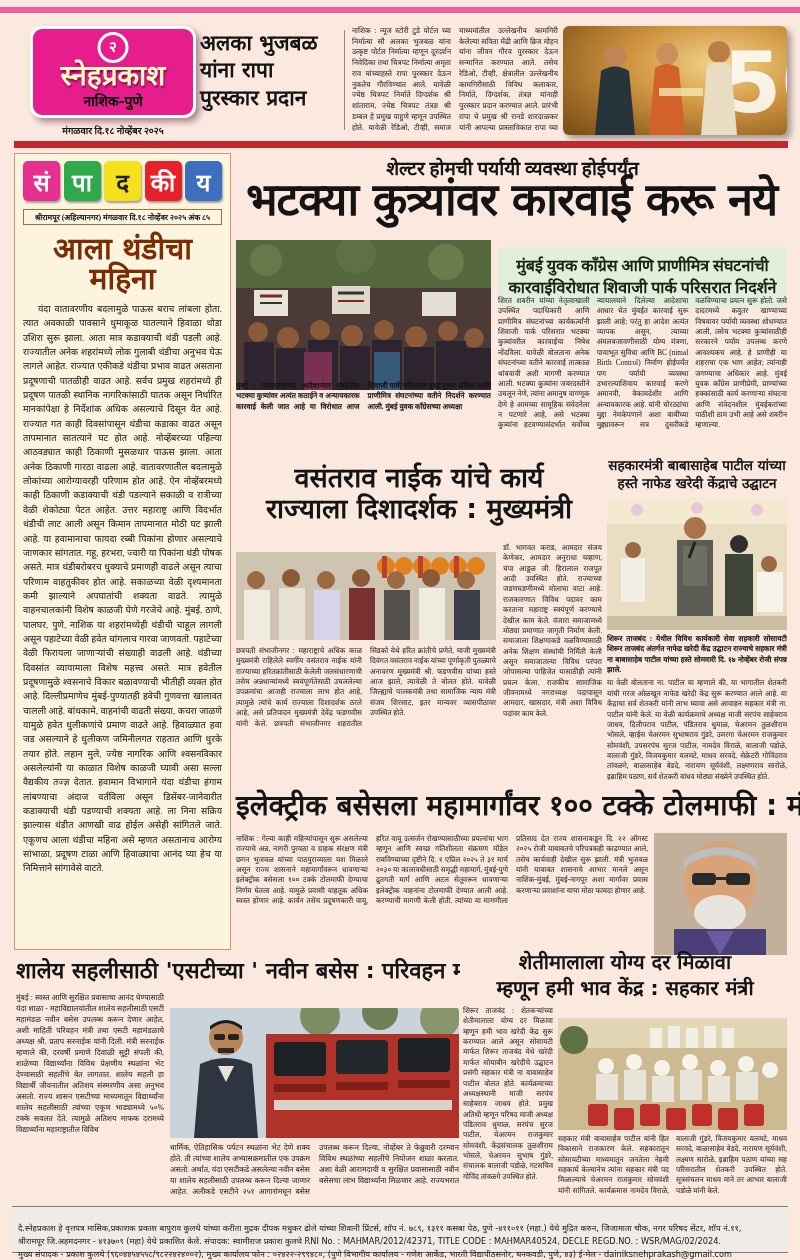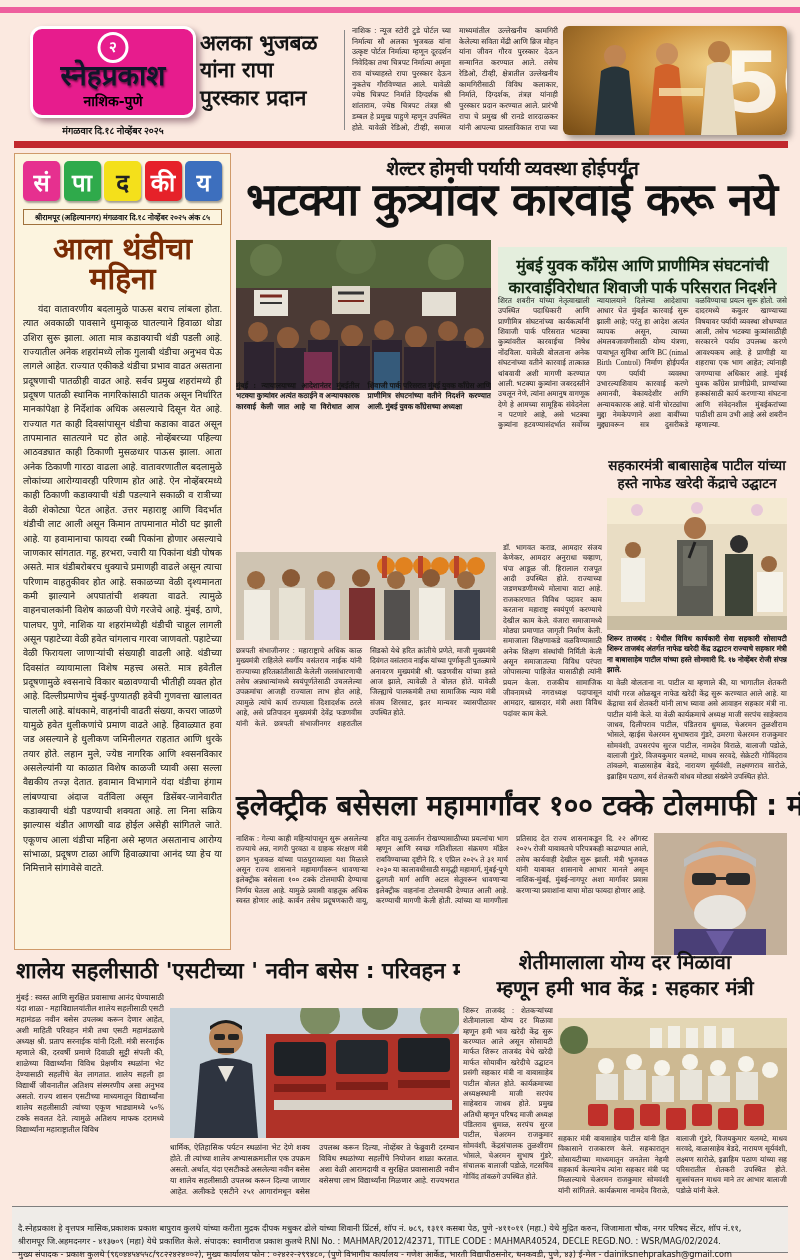--- a/index.html
+++ b/index.html
@@ -7,21 +7,21 @@
   .abs{position:absolute;}
   .sans{font-family:"DejaVu Sans","Liberation Sans",sans-serif;}
   .just{text-align:justify;}
   .hid{overflow:hidden;}
 
   .topbar{top:7px;left:0;width:800px;height:6px;background:#ee5f9e;}
 
   
   .logo-box{left:30px;top:26px;width:166px;height:92px;background:#e71c8d;border:3px solid #fff;border-radius:12px;box-shadow:4px 4px 6px rgba(70,20,45,.45);box-sizing:border-box;text-align:center;}
   .logo-circle{position:absolute;left:50%;top:3px;transform:translateX(-50%);width:25px;height:25px;background:#e71c8d;border:3px solid #fff;border-radius:50%;color:#fff;font-size:15px;font-weight:bold;line-height:25px;}
-  .logo-title{margin-top:33px;font-size:28px;font-weight:bold;color:#0f172a;line-height:1;text-shadow:1px 2px 2px rgba(0,0,0,.45);}
+  .logo-title{margin-top:33px;font-size:28px;font-weight:bold;color:#fef9c3;line-height:1;text-shadow:1px 2px 2px rgba(0,0,0,.45);}
   .logo-sub{font-size:14px;font-weight:bold;color:#000000;margin-top:1px;}
   .mast-date{left:30px;top:124px;width:166px;text-align:center;font-size:9.5px;font-weight:bold;}
   .award-head{left:200px;top:30px;width:134px;font-size:21px;font-weight:bold;line-height:1.3;text-align:left;}
   .vrule{left:344px;top:30px;width:1px;height:100px;background:#8a8a8a;}
   .award-cols{left:352px;top:26px;width:206px;height:110px;column-count:2;column-gap:8px;font-size:7.4px;line-height:1.45;}
   .award-photo{left:563px;top:26px;width:224px;height:109px;border-radius:6px;box-shadow:4px 4px 6px rgba(0,0,0,.35);overflow:hidden;}
 
   .reddiv{left:14px;top:141px;width:774px;height:7px;background:#c1282d;}
 
   
@@ -175,20 +175,24 @@
   </div>
 
   <div class="abs greenbox">मुंबई युवक काँग्रेस आणि प्राणीमित्र संघटनांची कारवाईविरोधात शिवाजी पार्क परिसरात निदर्शने</div>
   <div class="abs colsA just hid">
     <span>शिरत शबरीन यांच्या नेतृत्वाखाली उपस्थित पदाधिकारी आणि प्राणीमित्र संघटनांच्या कार्यकर्त्यांनी शिवाजी पार्क परिसरात भटक्या कुत्र्यांवरील कारवाईचा निषेध नोंदविला. यावेळी बोलताना अनेक संघटनांच्या वतीने कारवाई तात्काळ थांबवावी अशी मागणी करण्यात आली. भटक्या कुत्र्यांना जबरदस्तीने उचलून नेणे, त्यांना अमानुष वागणूक देणे हे आमच्या सामूहिक संवेदनेला न पटणारे आहे, असे भटक्या कुत्र्यांना</span>
     <span>हटवण्यासंदर्भात सर्वोच्च न्यायालयाने दिलेल्या आदेशाचा आधार घेत मुंबईत कारवाई सुरू झाली आहे; परंतु हा आदेश अत्यंत व्यापक असून, त्याच्या अंमलबजावणीसाठी योग्य यंत्रणा, पायाभूत सुविधा आणि BC (nimal Birth Control) निर्माण होईपर्यंत पण पर्यायी व्यवस्था उभारल्याशिवाय कारवाई करणे अमानवी, बेकायदेशीर आणि अन्यायकारक आहे. यांनी चोरट्यांचा मुद्दा नेमकेपणाने अशा बाबींच्या मुद्द्यावरून सत्र</span>
     <span>दुसरीकडे वळविण्याचा प्रयत्न सुरू होतो. जसे दादरमध्ये कबुतर खाण्याच्या विषयावर पर्यायी व्यवस्था शोधण्यात आली, तसेच भटक्या कुत्र्यांसाठीही सरकारने पर्याय उपलब्ध करणे आवश्यकच आहे. हे प्राणीही या शहराचा एक भाग आहेत; त्यांनाही जगण्याचा अधिकार आहे. मुंबई युवक काँग्रेस प्राणीप्रेमी, प्राण्यांच्या हक्कांसाठी कार्य करणाऱ्या संघटना आणि संवेदनशील मुंबईकरांच्या पाठीशी ठाम उभी आहे असे शबरीन म्हणाल्या.</span>
   </div>
   <div class="abs captionA just hid">मुंबई : न्यायालयाच्या आदेशानंतर मुंबईतील भटक्या कुत्र्यांवर अत्यंत कठाईने व अन्यायकारक कारवाई केली जात आहे या विरोधात आज शिवाजी पार्क परिसरात मुंबई युवक काँग्रेस आणि प्राणीमित्र संघटनांच्या वतीने निदर्शने करण्यात आली. मुंबई युवक काँग्रेसच्या अध्यक्षा</div>
 
+  <div class="abs naikhead sans">
+    <div>वसंतराव नाईक यांचे कार्य</div>
+    <div>राज्याला दिशादर्शक : मुख्यमंत्री</div>
+  </div>
   <div class="abs naikside just hid">डॉ. भागवत कराड, आमदार संजय केणेकर, आमदार अनुराधा चव्हाण, चंपा आडूळ जी. हिरालाल राजपूत आदी उपस्थित होते. राज्याच्या जडणघडणीमध्ये मोलाचा वाटा आहे. राजकारणात विविध पदावर काम करताना महाराष्ट्र स्वयंपूर्ण करण्याचे देखील काम केले. वंजारा समाजामध्ये मोठ्या प्रमाणात जागृती निर्माण केली. समाजाला शिक्षणाकडे वळविण्यासाठी अनेक शिक्षण संस्थांची निर्मिती केली असून समाजातल्या विविध परंपरा जोपासल्या पाहिजेत यासाठीही त्यांनी प्रयत्न केला. राजकीय सामाजिक जीवनामध्ये नगराध्यक्ष पदापासून आमदार, खासदार, मंत्री अशा विविध पदांवर काम केले.</div>
   <div class="abs photoB">
     <svg width="260" height="88" viewBox="0 0 260 88">
       <rect width="260" height="88" fill="#cfc4b2"></rect>
       <g fill="#e1821f">
           <circle cx="150" cy="14" r="9"></circle>
           <circle cx="168" cy="14" r="9"></circle>
           <circle cx="186" cy="14" r="9"></circle>
           <circle cx="204" cy="14" r="9"></circle>
           <circle cx="222" cy="14" r="9"></circle>

